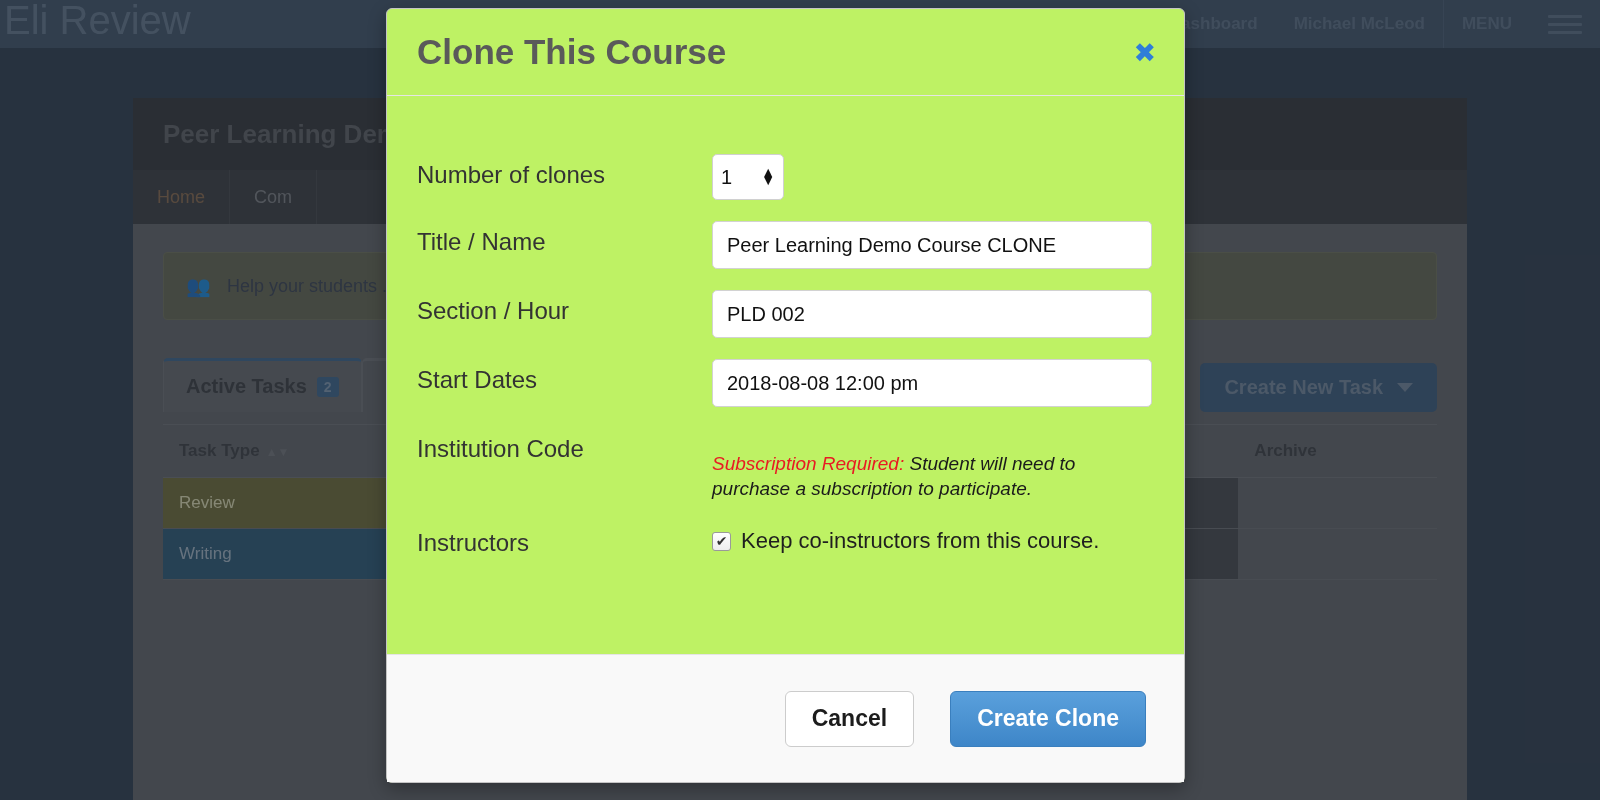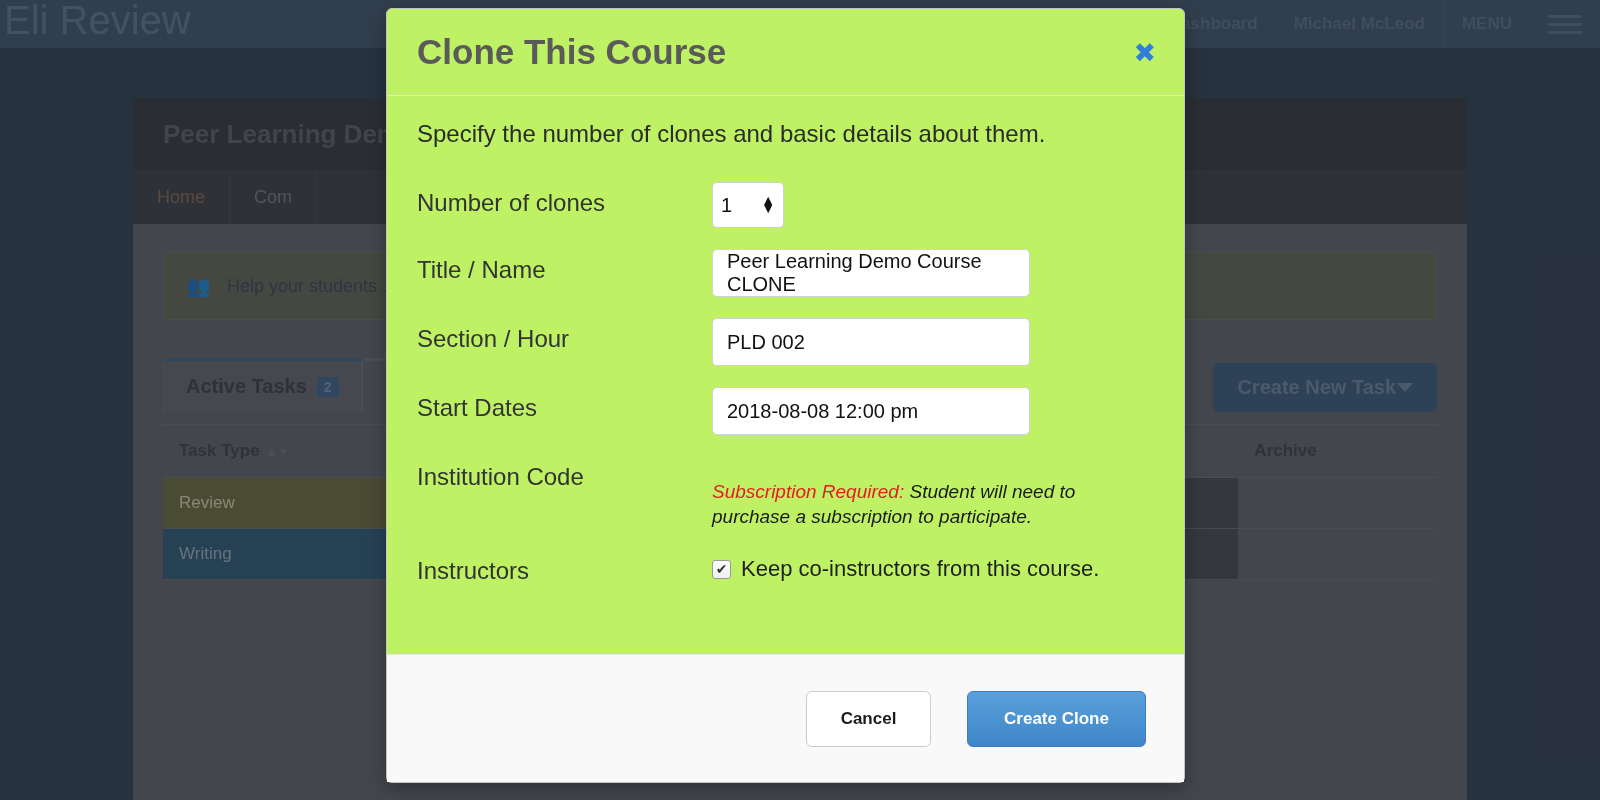--- a/index.html
+++ b/index.html
@@ -70,21 +70,21 @@
     font-size: 20px; font-weight: bold; color: #3d3d3d;
   }
   .tab-pill .badge {
     background: #3e6a93; color: #8ea6bd; font-size: 14px; font-weight: bold;
     border-radius: 3px; padding: 2px 7px;
   }
   .tab-pill.muted { border-top-color: #7a7a7a; background: #6b6b6b; color: #5a5a5a; }
   .btn-create {
     margin-left: auto; background: #3c5f80; color: #7e92a6;
     font-size: 20px; font-weight: bold; border-radius: 5px;
-    padding: 13px 24px; display: flex; align-items: center; gap: 1px;
+    padding: 13px 24px; display: flex; align-items: center; gap: 14px;
   }
   .caret { width: 0; height: 0; border-left: 8px solid transparent; border-right: 8px solid transparent; border-top: 9px solid #7e92a6; }
 
   .data-table { width: 100%; border-collapse: collapse; margin-top: 12px; }
   .data-table th {
     text-align: left; font-size: 17px; color: #3f3f3f; font-weight: bold;
     padding: 16px 16px; border-bottom: 1px solid #7a7a7a; border-top: 1px solid #7a7a7a;
     background: #6b6b6b;
   }
   .data-table td {
@@ -134,21 +134,21 @@
   .num-input {
     width: 72px; height: 46px; font-size: 20px; color: #111;
     border: 1px solid #d0d0d0; border-radius: 5px;
     padding: 0 8px; background: #fff;
     font-family: "Liberation Sans", sans-serif;
     display: flex; align-items: center; justify-content: space-between;
   }
   .spin { display: flex; flex-direction: column; align-items: center; line-height: 0.55; font-size: 14px; color: #111; }
 
   .text-input {
-    width: 318px; height: 48px;
+    width: 440px; height: 48px;
     border: 1px solid #d2d2d2; border-radius: 5px;
     font-size: 20px; color: #111; padding: 0 14px; background: #fff;
     display: flex; align-items: center;
     font-family: "Liberation Sans", sans-serif;
   }
   .text-input.placeholder { color: #9b9b9b; }
 
   .note {
     width: 385px; margin-top: 24px;
     font-size: 19px; font-style: italic; color: #1b1b1b; line-height: 1.3;
@@ -163,21 +163,21 @@
     font-size: 14px; color: #333; line-height: 1;
   }
   .check-label { font-size: 22px; color: #1f1f1f; }
 
   .modal-footer {
     flex: none; height: 128px; border-top: 1px solid #e5e5e5; background: #f9f9f9;
     display: flex; align-items: center; justify-content: flex-end;
     padding: 0 38px; gap: 36px;
   }
   .btn {
-    font-size: 17px; font-weight: bold; border-radius: 6px;
+    font-size: 23px; font-weight: bold; border-radius: 6px;
     padding: 0 26px; height: 56px; display: flex; align-items: center; justify-content: center;
     cursor: pointer; font-family: "Liberation Sans", sans-serif;
   }
   .btn-cancel { background: #fff; color: #1c1c1c; border: 1px solid #cccccc; min-width: 125px; }
   .btn-primary {
     background: linear-gradient(#5aa0dc, #3e86c8);
     color: #ffffff; border: 1px solid #3a7fbe; min-width: 179px;
   }
 </style>
 </head>
@@ -267,21 +267,20 @@
 <div id="dim"></div>
 
 <div id="modal">
 
   <div class="modal-header">
     <div class="modal-title">Clone This Course</div>
     <div class="modal-close">✖</div>
   </div>
 
   <div class="modal-body">
-    <p class="intro">Specify the number of clones and basic details about them.</p>
 
     <div class="form">
 
       <div class="form-row">
         <div class="form-label">Number of clones</div>
         <div class="form-field">
           <div class="num-input">
             <span>1</span>
             <span class="spin">
               <span>▲</span>

